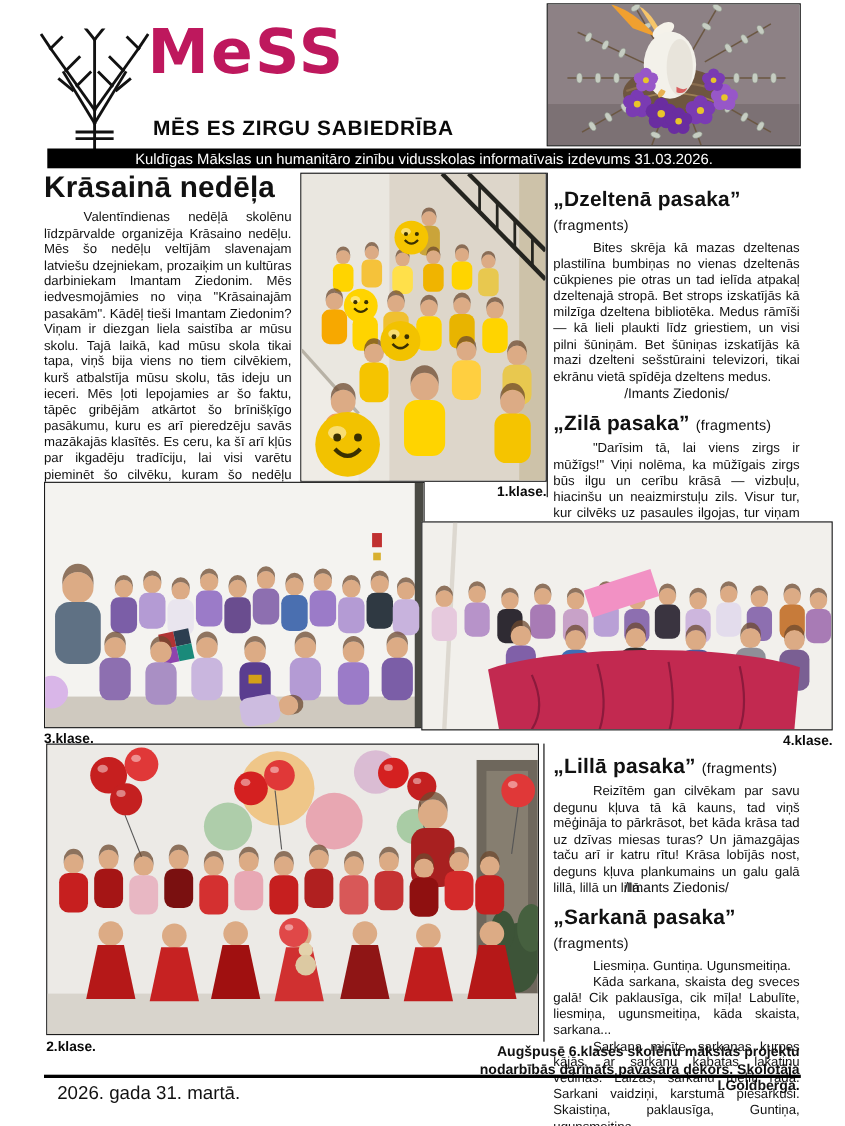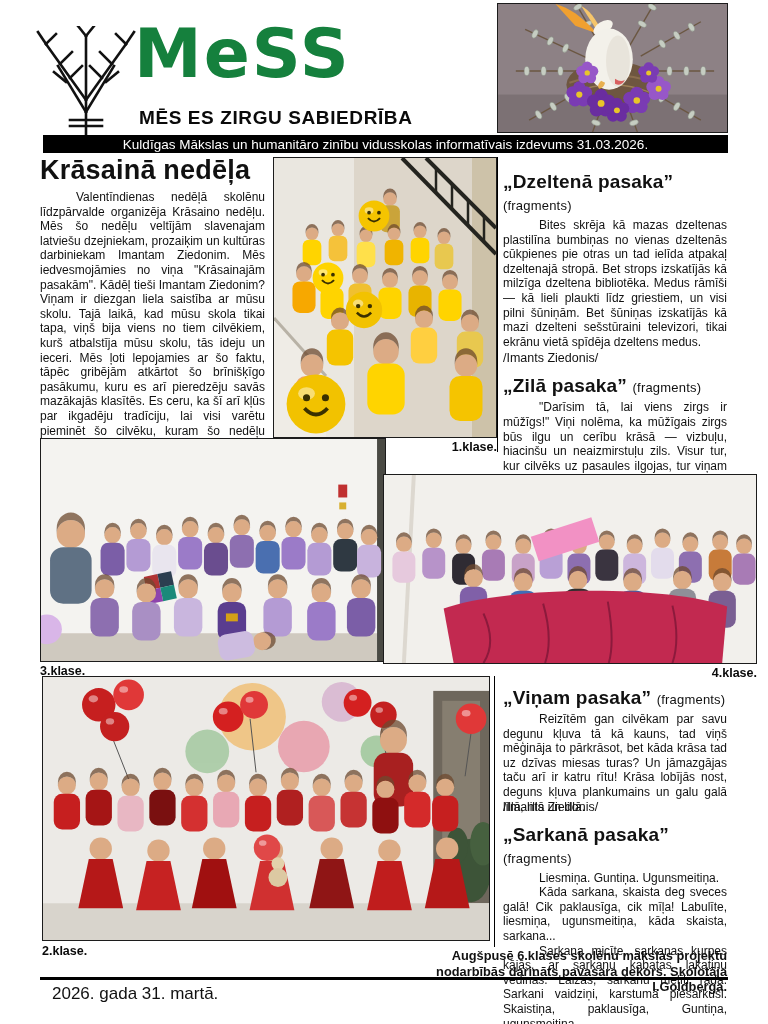--- a/index.html
+++ b/index.html
@@ -1,21 +1,21 @@
 <!DOCTYPE html>
 <html><head>
 <meta charset="utf-8">
 <style>
   html,body{margin:0;padding:0;background:#fff;}
   .page{position:relative;width:768px;height:1024px;background:#ffffff;overflow:hidden;
         font-family:"Liberation Sans",sans-serif;color:#111;}
   
   .logo-mark{position:absolute;left:36px;top:26px;}
   .logo-word{position:absolute;left:134px;top:20px;font-family:"DejaVu Sans","Liberation Sans",sans-serif;
-             font-weight:bold;font-size:68px;line-height:1;letter-spacing:2px;color:#15803d;}
+             font-weight:bold;font-size:56px;line-height:1;letter-spacing:2px;color:#be185d;}
   .logo-sub{position:absolute;left:139px;top:107px;font-size:19px;font-weight:bold;letter-spacing:0.6px;color:#0a0a0a;}
   .banner{position:absolute;left:43px;top:135px;width:685px;height:18px;background:#000;color:#fff;
           font-size:13.5px;display:flex;align-items:center;justify-content:center;white-space:nowrap;text-align:center;}
   .header-photo{position:absolute;left:497px;top:3px;width:231px;height:130px;}
   
   .photo-frame{position:absolute;border:1px solid #1c1c1c;box-sizing:border-box;background:#ccc;overflow:hidden;}
   .photo-frame svg{display:block;width:100%;height:100%;}
   .photo1{left:273px;top:157px;width:224px;height:281px;}
   .photo3{left:40px;top:438px;width:346px;height:224px;}
   .photo4{left:383px;top:474px;width:374px;height:190px;}
@@ -33,21 +33,21 @@
   .article-title{font-size:27px;font-weight:bold;margin:0 0 4px;letter-spacing:0.2px;}
   .body-text{font-size:12px;line-height:14.6px;text-align:justify;}
   .body-text p{margin:0;text-indent:36px;}
   .signature{margin-top:3px;text-align:right;font-weight:bold;font-size:12.5px;line-height:17px;}
   .col-right1{position:absolute;left:503px;top:156px;width:224px;}
   .col-right2{position:absolute;left:503px;top:672px;width:224px;}
   .story h2{margin:15px 0 3px;font-size:19px;font-weight:bold;letter-spacing:0.2px;}
   .story h2 .suffix{font-size:13px;font-weight:normal;}
   .story .mt{margin-top:9px;}
   .story p{margin:0;text-indent:36px;}
-  .author{text-align:left;font-size:12.5px;line-height:15px;margin:2px 0 4px;}
+  .author{text-align:center;font-size:12.5px;line-height:15px;margin:2px 0 4px;}
   .author-inline{margin-top:-14.6px;}
   .note{position:absolute;left:400px;top:948px;width:327px;text-align:right;
         font-weight:bold;font-size:12.8px;line-height:15.6px;}
   .footer-rule{position:absolute;left:40px;top:977px;width:688px;height:3px;background:#000;}
   .footer-date{position:absolute;left:52px;top:984px;font-size:17px;}
 </style>
 </head>
 <body>
 
 <div class="page">
@@ -404,21 +404,21 @@
       <use href="#gb" transform="translate(225,172) scale(0.95)" color="#e04848"></use>
       <circle cx="236" cy="188" r="6.5" fill="#e3d2ab"></circle>
       <circle cx="236" cy="202" r="9.5" fill="#dcc9a2"></circle>
     </svg>
   </div>
   <div class="caption cap2">2.klase.</div>
   <div class="vdiv vdiv2"></div>
 
   <section class="col-right2">
     <div class="story">
-      <h2><span>„Viņam pasaka”</span> <span class="suffix">(fragments)</span></h2>
+      <h2><span>„Lillā pasaka”</span> <span class="suffix">(fragments)</span></h2>
       <div class="body-text">
           <p>Reizītēm gan cilvēkam par savu degunu kļuva tā kā kauns, tad viņš mēģināja to pārkrāsot, bet kāda krāsa tad uz dzīvas miesas turas? Un jāmazgājas taču arī ir katru rītu! Krāsa lobījās nost, deguns kļuva plankumains un galu galā lillā, lillā un lillā.</p>
         </div>
       <div class="author author-inline">/Imants Ziedonis/</div>
     </div>
     <div class="story">
       <h2 class="mt"><span>„Sarkanā pasaka”</span> <span class="suffix">(fragments)</span></h2>
       <div class="body-text">
         <p>Liesmiņa. Guntiņa. Ugunsmeitiņa.</p>
         <p>Kāda sarkana, skaista deg sveces galā! Cik paklausīga, cik mīļa! Labulīte, liesmiņa, ugunsmeitiņa, kāda skaista, sarkana...</p>

